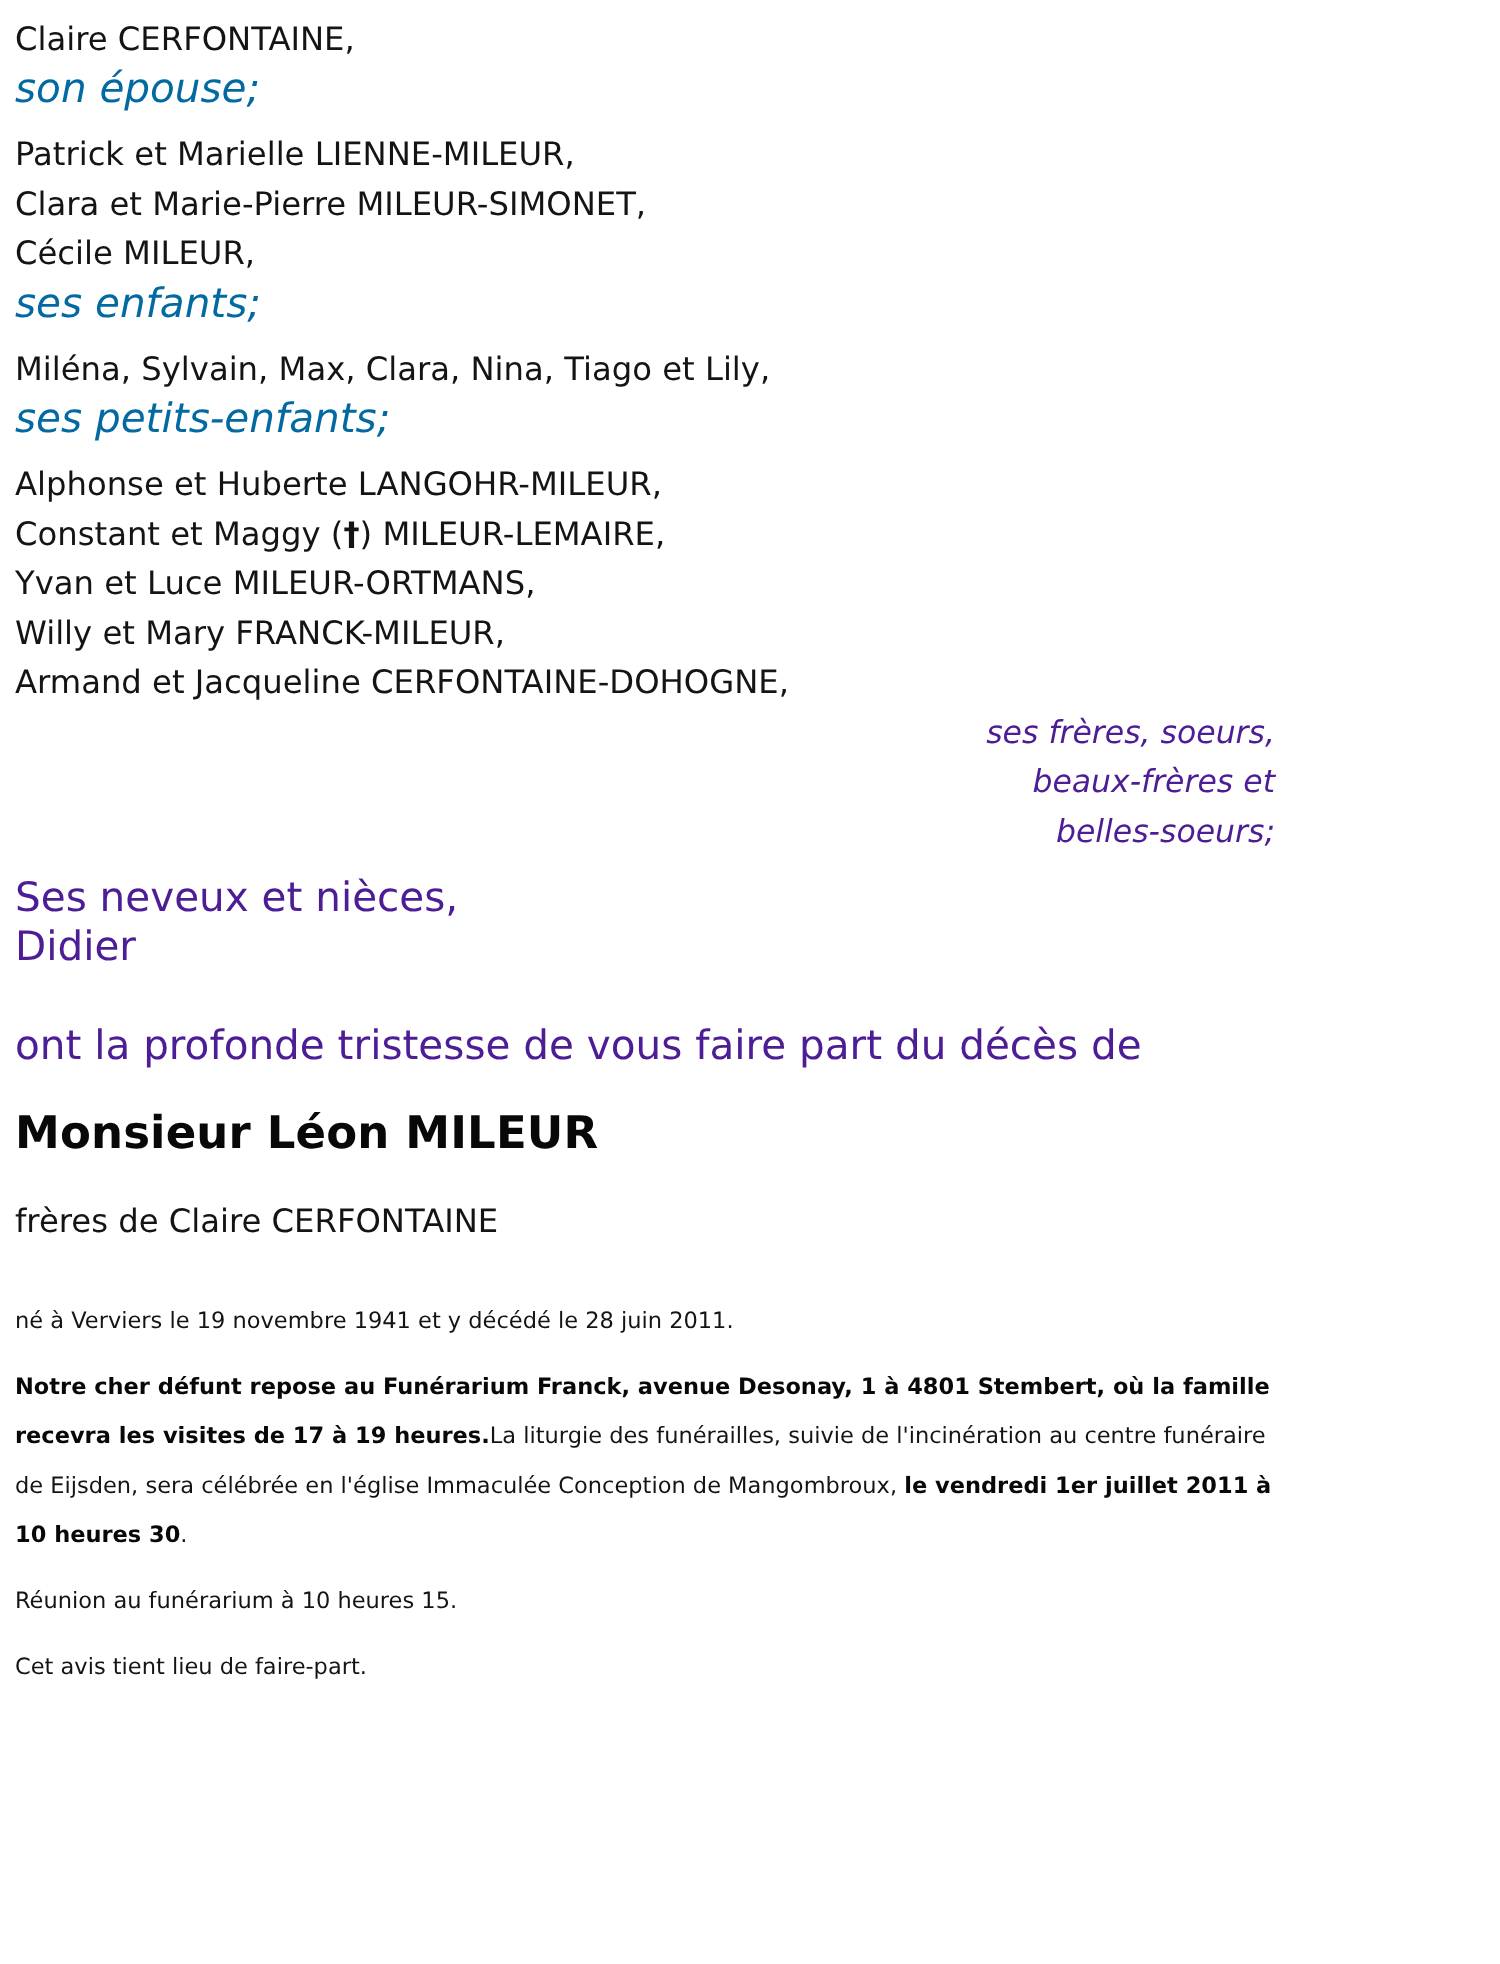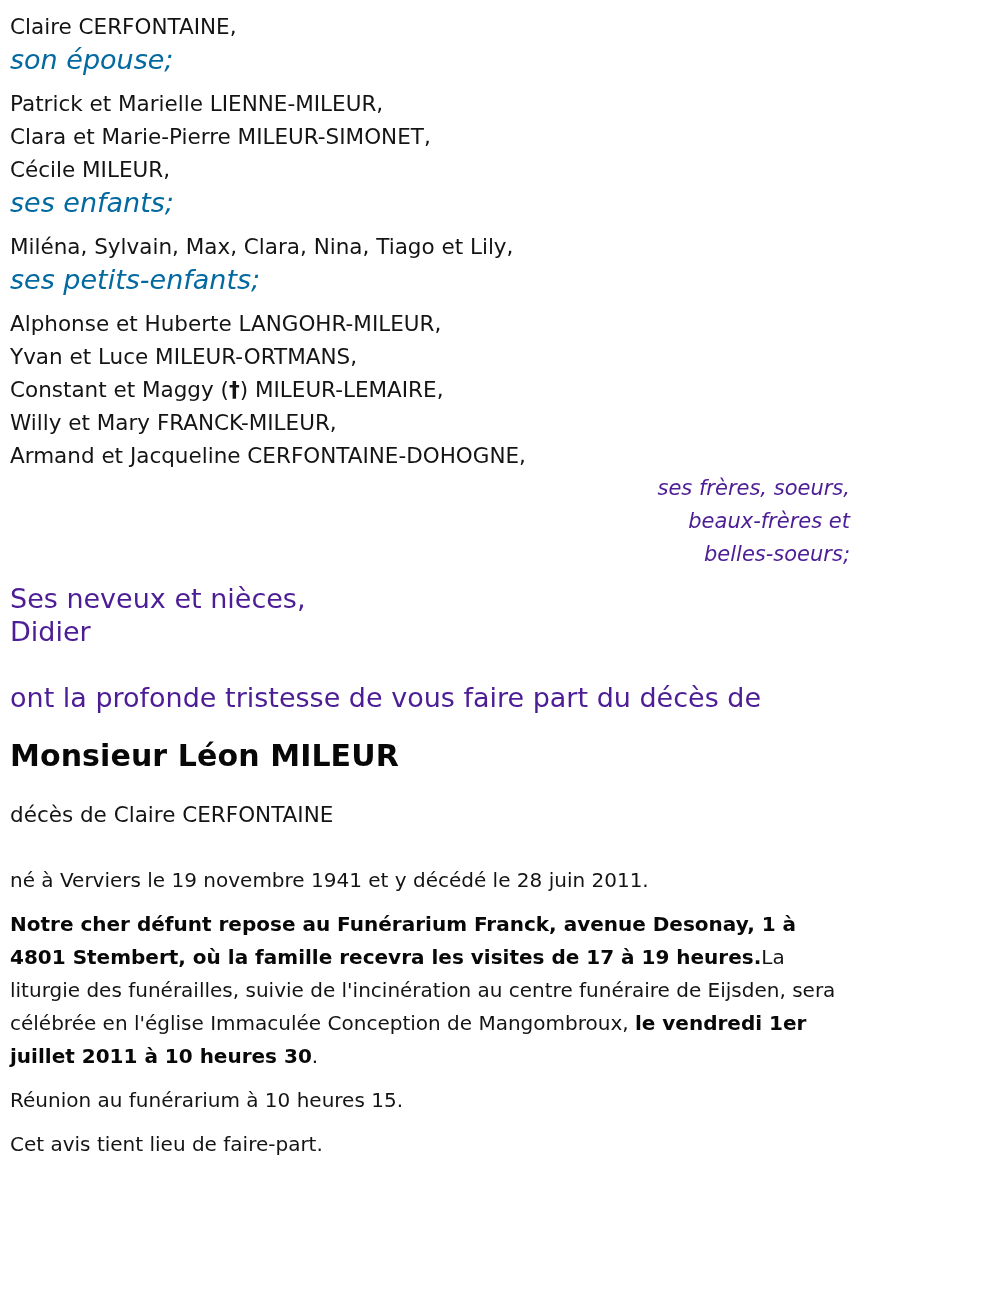--- a/index.html
+++ b/index.html
@@ -89,21 +89,21 @@
 
   .spouse-of {
     font-size: 21.5px;
     line-height: 33px;
     color: #141414;
     white-space: pre-wrap;
   }
 
   
   .para {
-    font-size: 20px;
+    font-size: 15px;
     line-height: 33px;
     color: #141414;
     margin: 0;
     white-space: normal;
   }
   .para b, .b {
     font-weight: bold;
     color: #080808;
   }
   .para-wide {
@@ -140,22 +140,22 @@
       <li>Miléna, Sylvain, Max, Clara, Nina, Tiago et Lily,</li>
     </ul>
     <div class="role">ses petits-enfants;</div>
   </div>
 
   <div class="gap-sm"></div>
 
   <div class="group">
     <ul class="names">
       <li>Alphonse et Huberte LANGOHR-MILEUR,</li>
+      <li><span>Constant et Maggy (</span><span class="dagger">†</span><span>) MILEUR-LEMAIRE,</span></li>
       <li>Yvan et Luce MILEUR-ORTMANS,</li>
-      <li><span>Constant et Maggy (</span><span class="dagger">†</span><span>) MILEUR-LEMAIRE,</span></li>
       <li>Willy et Mary FRANCK-MILEUR,</li>
       <li>Armand et Jacqueline CERFONTAINE-DOHOGNE,</li>
     </ul>
     <ul class="role-lines">
       <li>ses frères, soeurs,</li>
       <li>beaux-frères et</li>
       <li>belles-soeurs;</li>
     </ul>
   </div>
 
@@ -169,21 +169,21 @@
   <div class="gap-lg"></div>
 
   <div class="line">ont la profonde tristesse de vous faire part du décès de</div>
 
   <div class="gap-md"></div>
 
   <div class="headline">Monsieur Léon MILEUR</div>
 
   <div class="gap-md"></div>
 
-  <div class="spouse-of">décès de Claire CERFONTAINE</div>
+  <div class="spouse-of">frères de Claire CERFONTAINE</div>
 
   <div class="gap-lg"></div>
 
   <p class="para para-wide">né à Verviers le 19 novembre 1941 et y décédé le 28 juin 2011.</p>
 
   <div class="gap-sm"></div>
 
   <p class="para para-wide"><b class="b">Notre cher défunt repose au Funérarium Franck, avenue Desonay, 1 à 4801 Stembert, où la famille recevra les visites de 17 à 19 heures.</b><span>La liturgie des funérailles, suivie de l'incinération au centre funéraire de Eijsden, sera célébrée en l'église Immaculée Conception de Mangombroux, </span><b class="b">le vendredi 1er juillet 2011 à 10 heures 30</b><span>.</span></p>
 
   <div class="gap-sm"></div>

